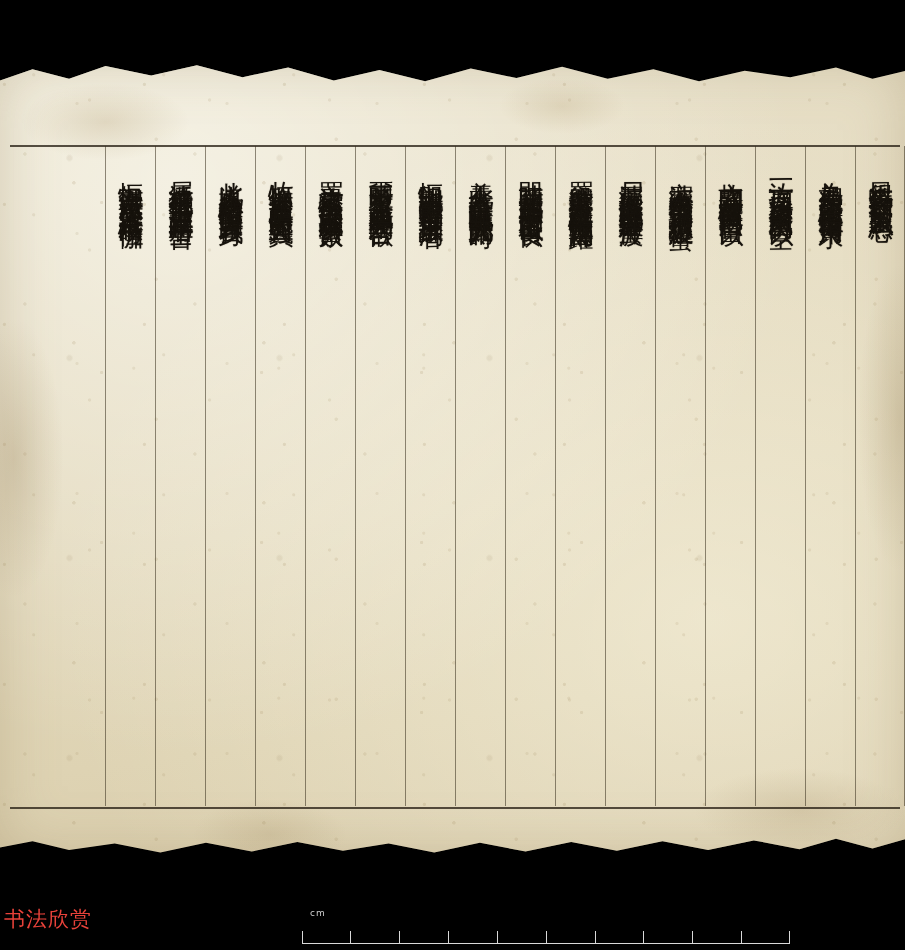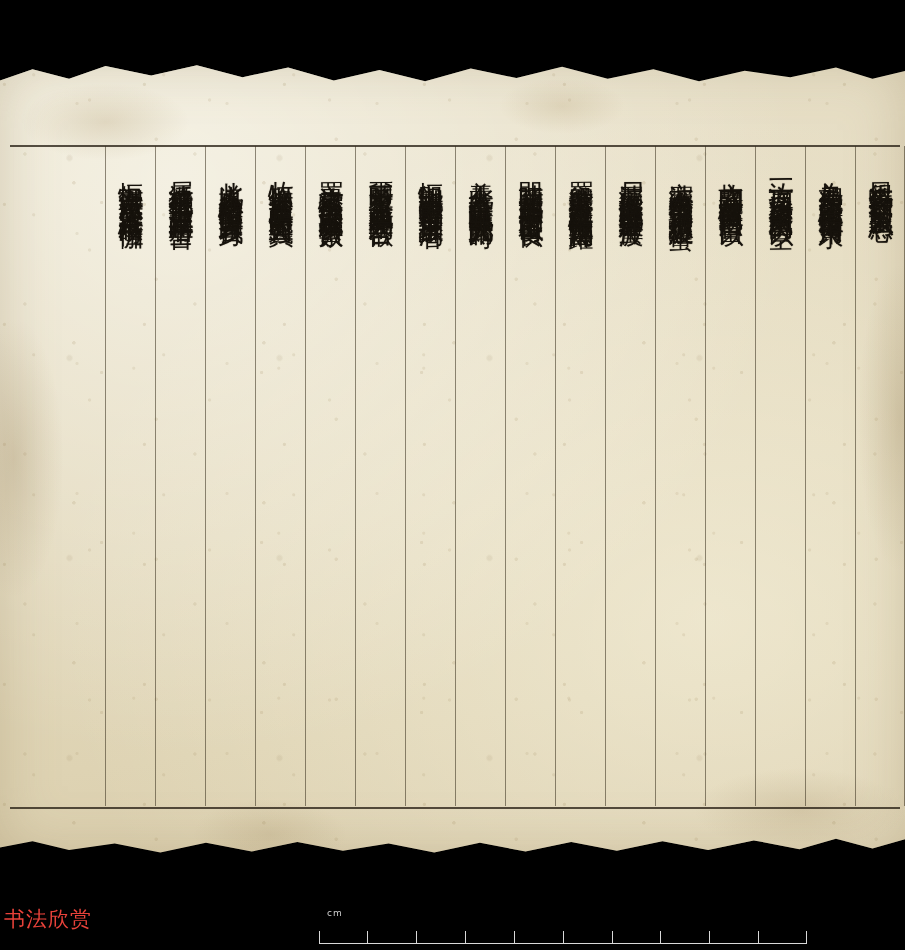--- a/index.html
+++ b/index.html
@@ -168,21 +168,20 @@
     letter-spacing: 0.5px;
   }
 
   
   .ruler {
     position: absolute;
     left: 302px;
     bottom: 6px;
     width: 488px;
     height: 22px;
-    margin-left: 17px;
   }
   .ruler .bar {
     position: absolute;
     left: 0;
     bottom: 0;
     width: 488px;
     height: 13px;
     border: 1px solid #d8d8d8;
     border-top: none;
     box-sizing: border-box;

